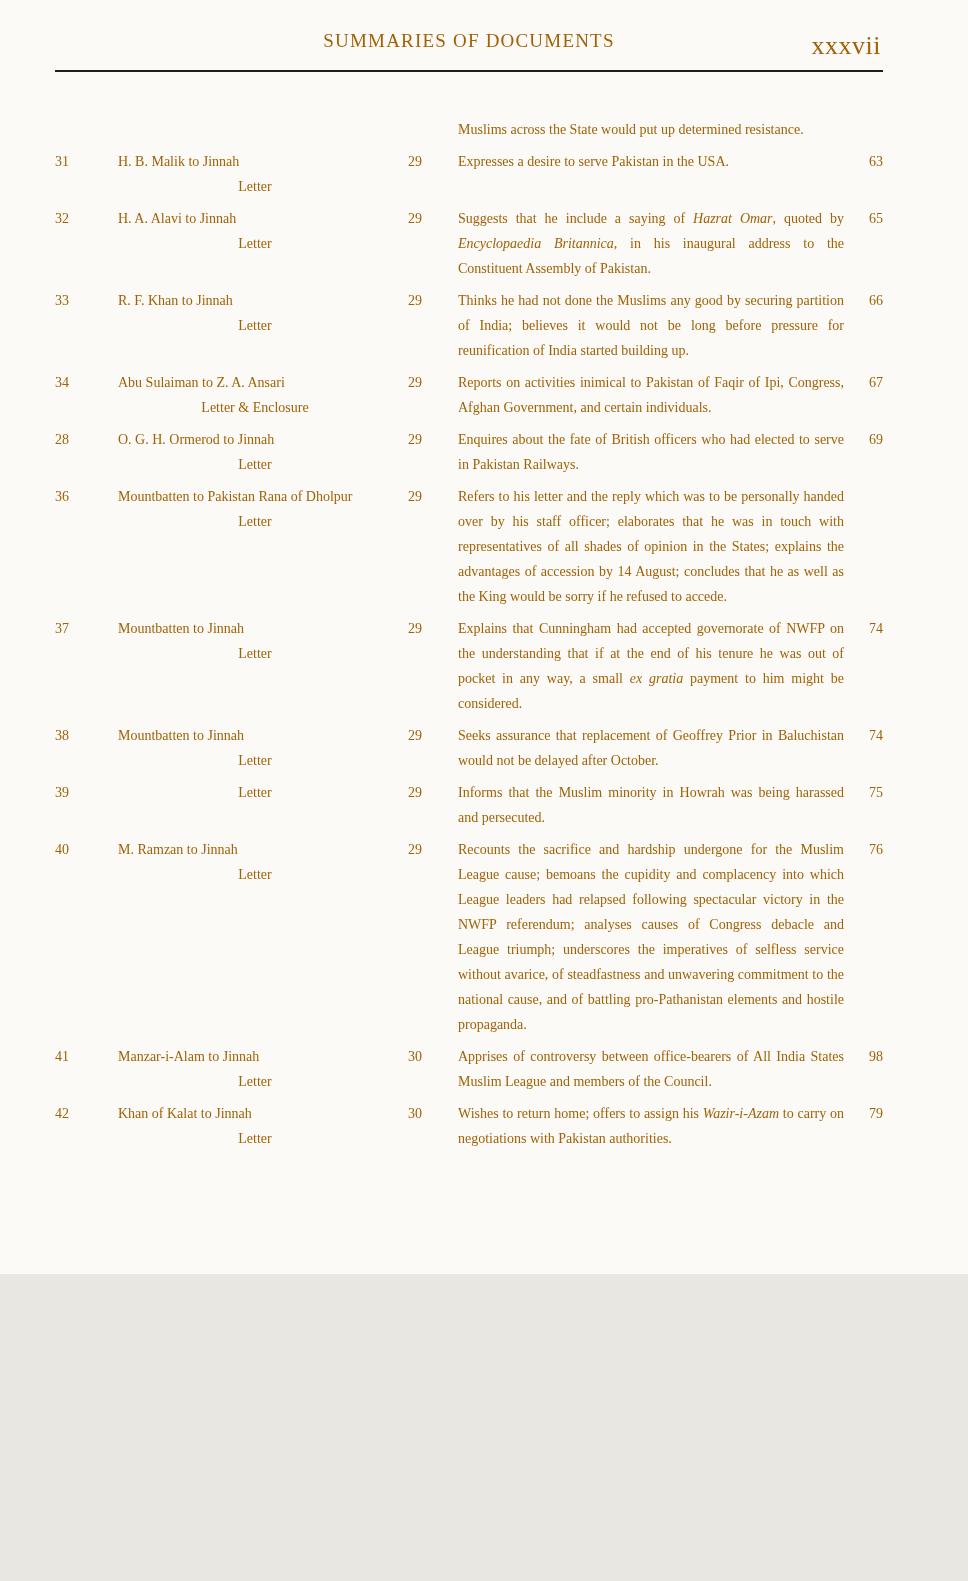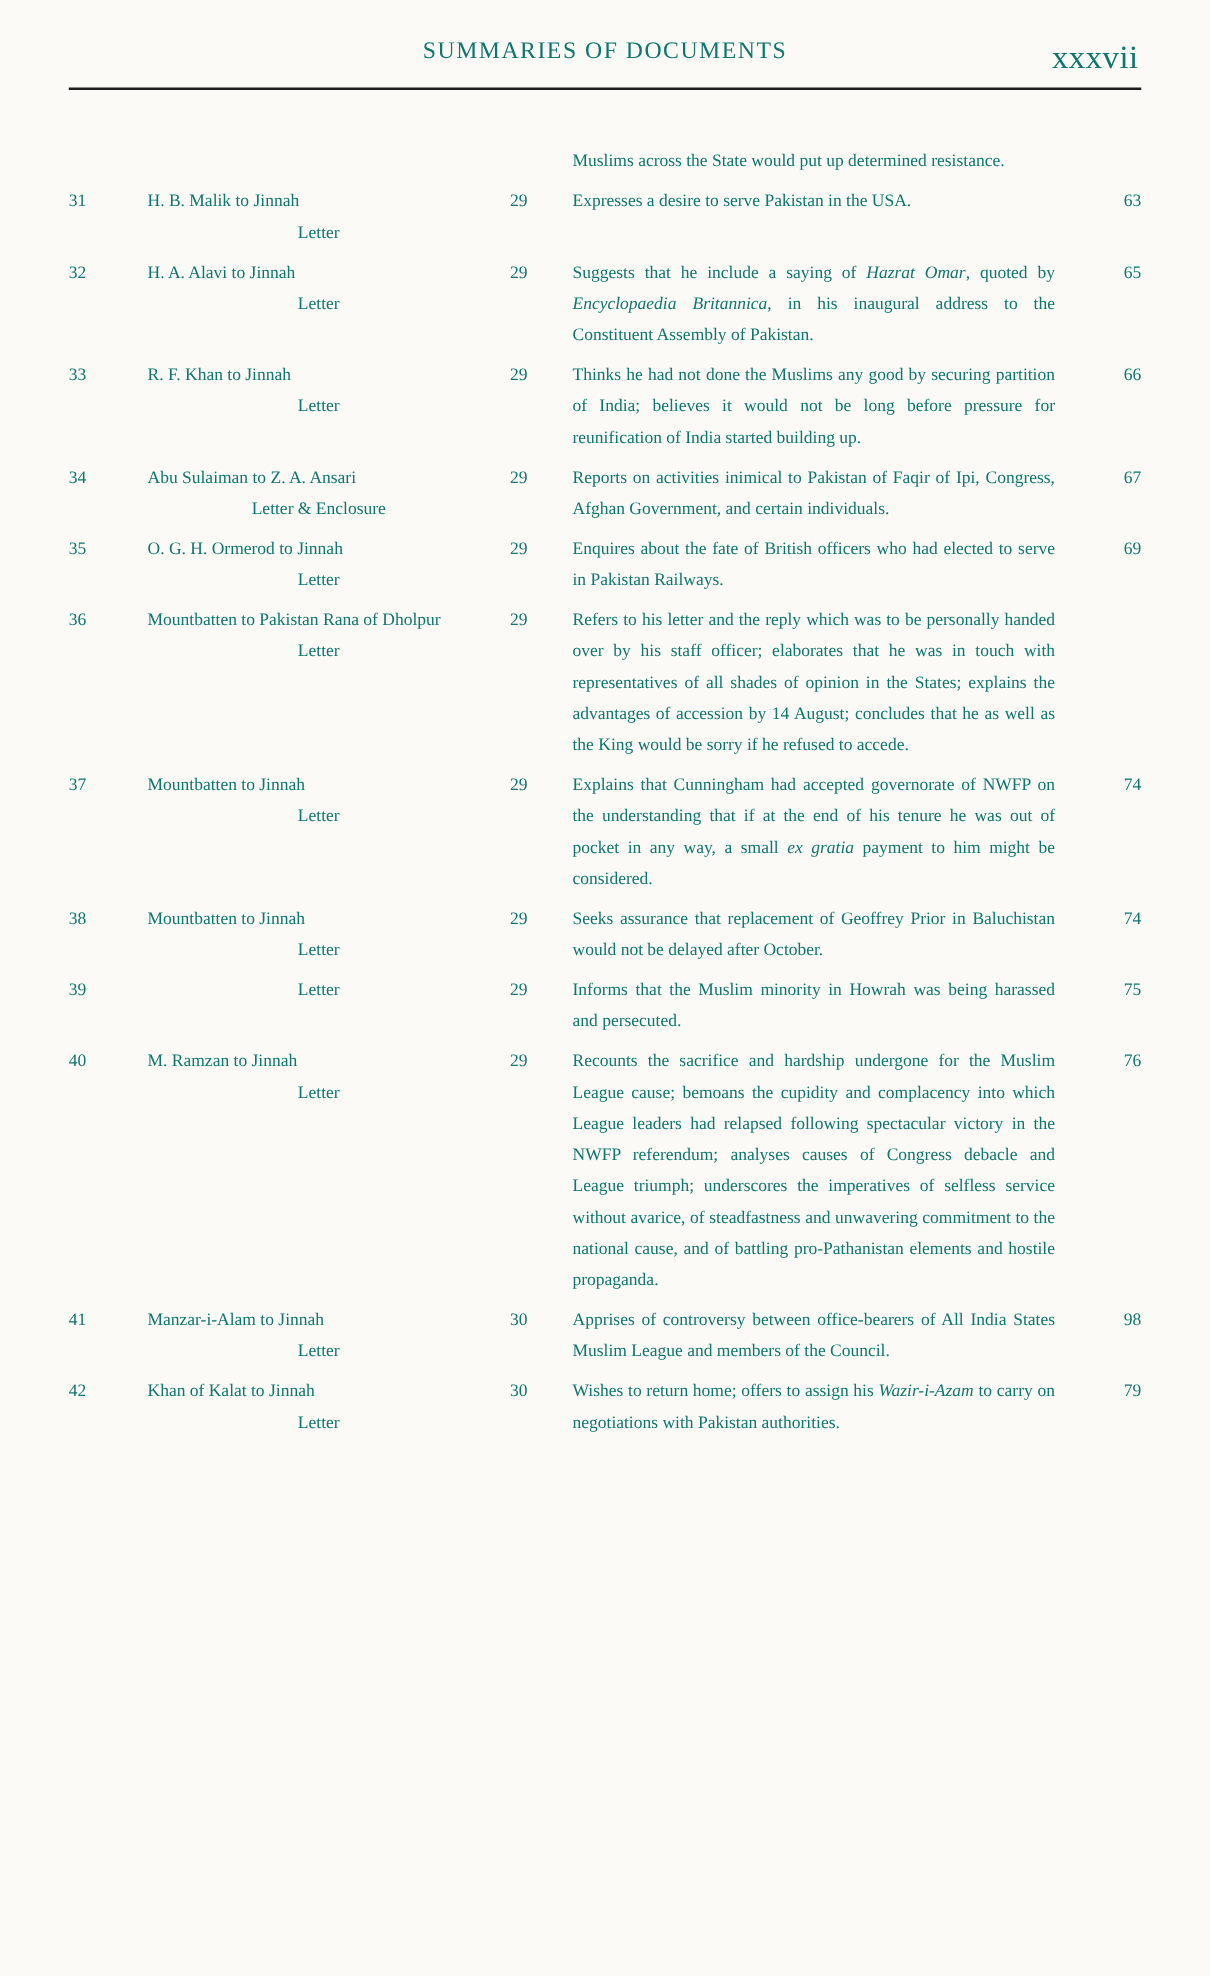--- a/index.html
+++ b/index.html
@@ -1,24 +1,24 @@
 <!DOCTYPE html>
 <html lang="en"><head>
 <meta charset="utf-8">
 <style>
   * { margin: 0; padding: 0; box-sizing: border-box; }
   html, body { background: #e9e7e2; }
   .page {
     width: 968px;
-    height: 1581px;
+    height: 1274px;
     margin: 0 auto;
     background: #fbfaf6;
-    color: #0f766e;
+    color: #a16207;
     font-family: "Liberation Serif", "DejaVu Serif", serif;
-    padding: 30px 55px 0 55px;
+    padding: 30px 85px 0 55px;
     overflow: hidden;
   }
   .page-header {
     position: relative;
     height: 27px;
   }
   .header-title {
     position: absolute;
     left: 0; right: 0;
     text-align: center;
@@ -120,21 +120,21 @@
     <div class="cell namecol">
       <span class="entry-name-text">Abu Sulaiman to Z. A. Ansari</span>
       <span class="doc-type">Letter &amp; Enclosure</span>
     </div>
     <div class="cell date">29</div>
     <div class="cell summary"><span>Reports on activities inimical to Pakistan of Faqir of Ipi, Congress, Afghan Government, and certain individuals.</span></div>
     <div class="cell pageno">67</div>
   </div>
 
   <div class="row entry">
-    <div class="cell no">35</div>
+    <div class="cell no">28</div>
     <div class="cell namecol">
       <span class="entry-name-text">O. G. H. Ormerod to Jinnah</span>
       <span class="doc-type">Letter</span>
     </div>
     <div class="cell date">29</div>
     <div class="cell summary"><span>Enquires about the fate of British officers who had elected to serve in Pakistan Railways.</span></div>
     <div class="cell pageno">69</div>
   </div>
 
   <div class="row entry">

